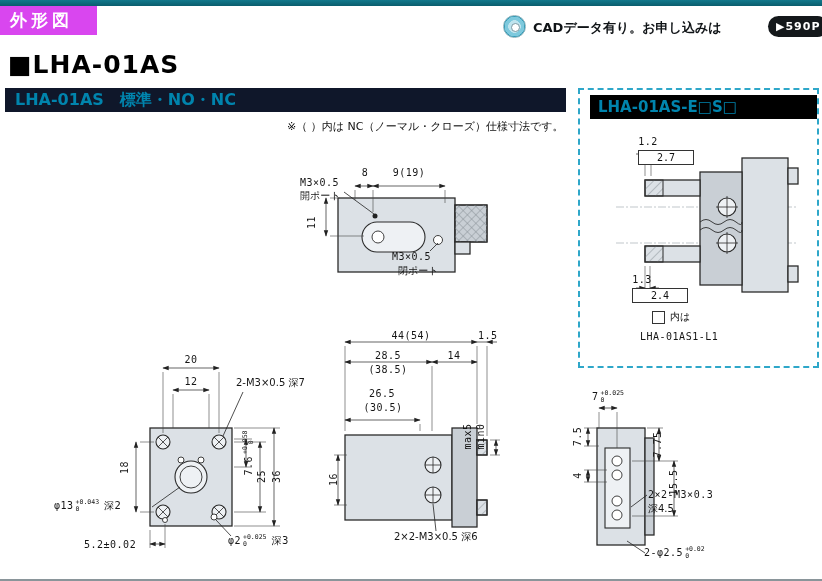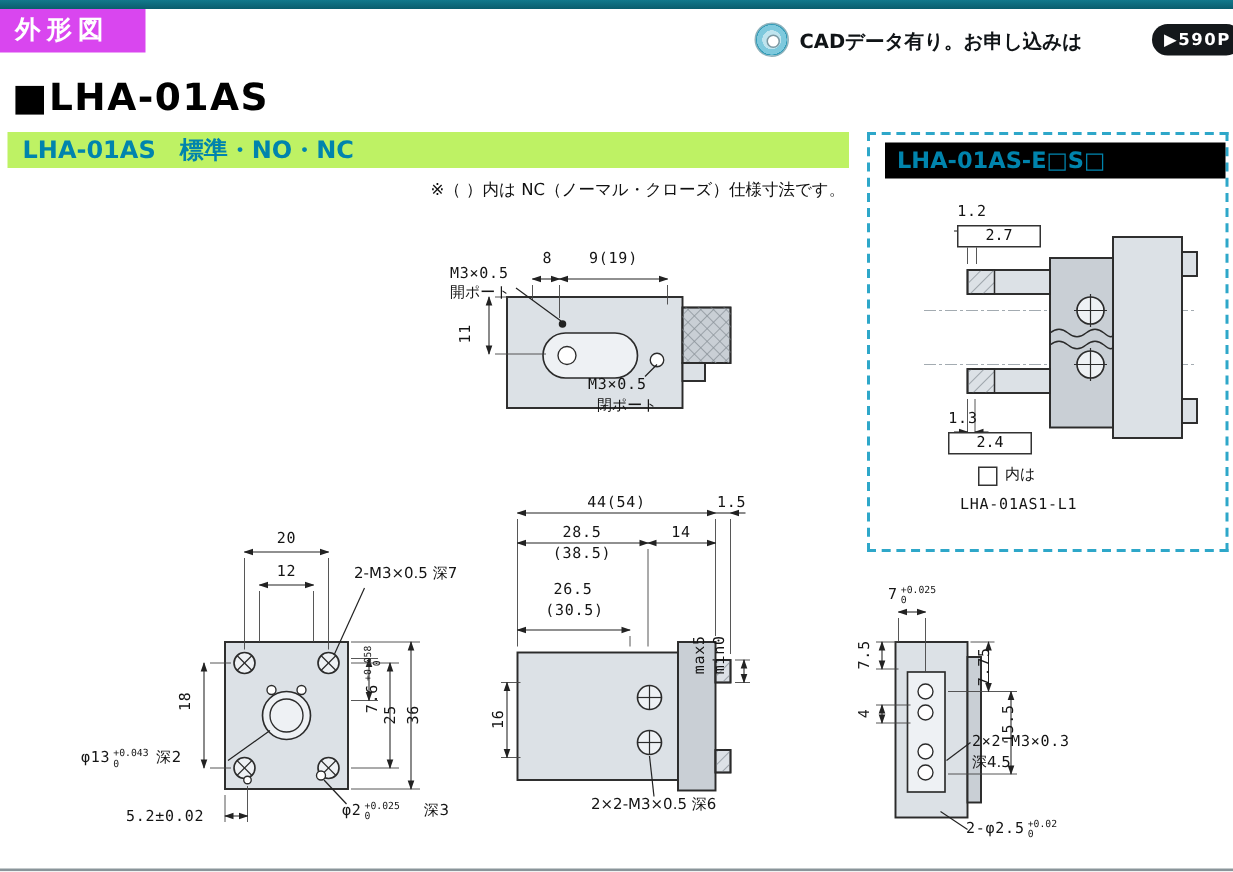--- a/index.html
+++ b/index.html
@@ -18,21 +18,21 @@
   .cd::after{content:"";position:absolute;left:7px;top:7px;width:7px;height:7px;border-radius:50%;
              background:#fff;border:1px solid #7b98a2}
   .cadnote{position:absolute;left:533px;top:19px;font-size:13px;font-weight:600;color:#101417}
   .cadbadge{position:absolute;left:768px;top:16px;height:21px;padding:0 8px;border-radius:11px;
             background:#14181b;color:#fff;font-size:11px;font-weight:bold;line-height:21px;
             letter-spacing:1px;cursor:pointer}
   
   .titlerow{position:absolute;left:8px;top:50px;display:flex;align-items:center}
   .model{font-size:25px;font-weight:bold;letter-spacing:1px;color:#000}
   .grip{font-size:14px;font-weight:bold;padding:0 0 4px 4px;color:#000}
-  .band{position:absolute;left:5px;top:88px;width:561px;height:24px;background:#bef264;
+  .band{position:absolute;left:5px;top:88px;width:561px;height:24px;background:#0f172a;
         color:#0084ad;font-size:16px;font-weight:bold;line-height:24px;padding-left:10px}
   .ncnote{position:absolute;left:287px;top:119px;font-size:11px;color:#101010}
   
   .panel{position:absolute;left:578px;top:88px;width:241px;height:280px;border:2px dashed #2ea7c9}
   .panelband{position:absolute;left:10px;top:5px;width:227px;height:24px;background:#000000;
              color:#0084ad;font-size:15px;font-weight:bold;line-height:24px;padding-left:8px}
   .boxsym{position:absolute;left:652px;top:311px;width:13px;height:13px;border:1.5px solid #333;background:#fff}
   .panelnotetext{position:absolute;left:670px;top:310px;font-size:12px}
   .panelmodel{position:absolute;left:640px;top:330px;font-size:12px;letter-spacing:.5px}
   
@@ -287,21 +287,21 @@
     </span>
     <span class="jp" style="font-family:'DejaVu Sans',sans-serif;margin-left:3px">深2</span>
   </div>
   <div class="dim" style="left:84px;top:538px">5.2±0.02</div>
   <div class="dim flexdim" style="left:228px;top:534px">
     <span>φ2</span>
     <span class="tolv">
       <span>+0.025</span>
         <span>0</span>
     </span>
-    <span class="jp" style="font-family:'DejaVu Sans',sans-serif;margin-left:14px">深3</span>
+    <span class="jp" style="font-family:'DejaVu Sans',sans-serif;margin-left:3px">深3</span>
   </div>
 
   <div class="dim c" style="left:381px;top:329px;width:60px">44(54)</div>
   <div class="dim" style="left:478px;top:329px">1.5</div>
   <div class="dim c" style="left:369px;top:349px;width:38px">28.5</div>
   <div class="dim c" style="left:440px;top:349px;width:28px">14</div>
   <div class="dim c" style="left:366px;top:363px;width:44px">(38.5)</div>
   <div class="dim c" style="left:363px;top:387px;width:38px">26.5</div>
   <div class="dim c" style="left:361px;top:401px;width:44px">(30.5)</div>
   <div class="dim v c" style="left:318px;top:473px;width:30px;height:13px">16</div>

